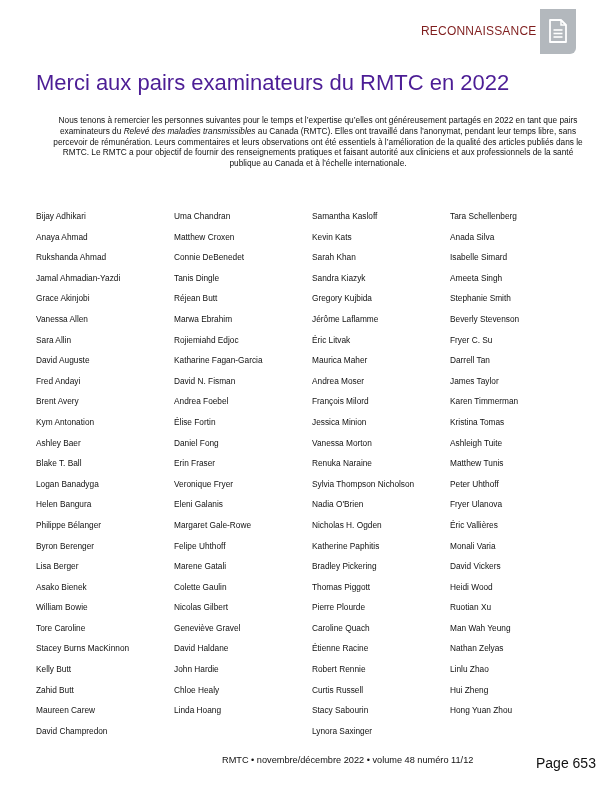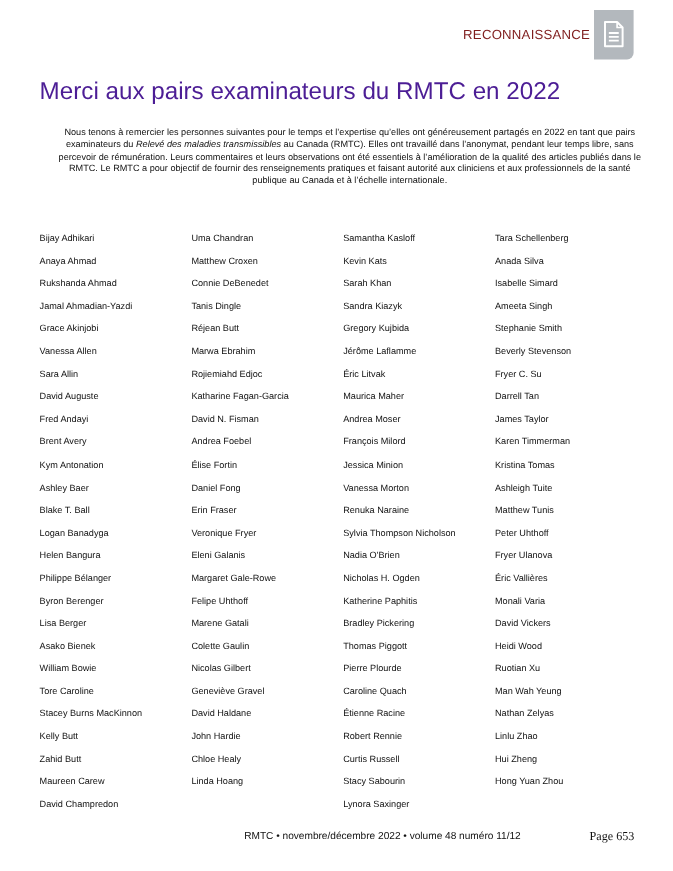--- a/index.html
+++ b/index.html
@@ -29,21 +29,21 @@
       display: grid; grid-template-columns: 138px 138px 138px 138px; margin-top: 40px;
     }
     .col { display: flex; flex-direction: column; }
     .name {
       height: 20.6px; font-size: 8.3px; line-height: 12px; color: #111; white-space: nowrap;
     }
     .footer {
       position: absolute; left: 222px; top: 755px; font-size: 9.2px; color: #111;
     }
     .page-num {
-      position: absolute; left: 536px; top: 755px; font-size: 11px; color: #111; font-family: Liberation Serif, serif;
+      position: absolute; left: 536px; top: 755px; font-size: 14px; color: #111;
     }
   </style>
 </head>
 <body>
 
 <div class="section-label">RECONNAISSANCE</div>
 <div class="section-icon">
   <svg width="20" height="25" viewBox="0 0 20 25">
     <path d="M2 1 H13 L18 6 V23 H2 Z" fill="none" stroke="#ffffff" stroke-width="1.8" stroke-linejoin="round"></path>
     <path d="M13 1 V6 H18" fill="none" stroke="#ffffff" stroke-width="1.5"></path>

